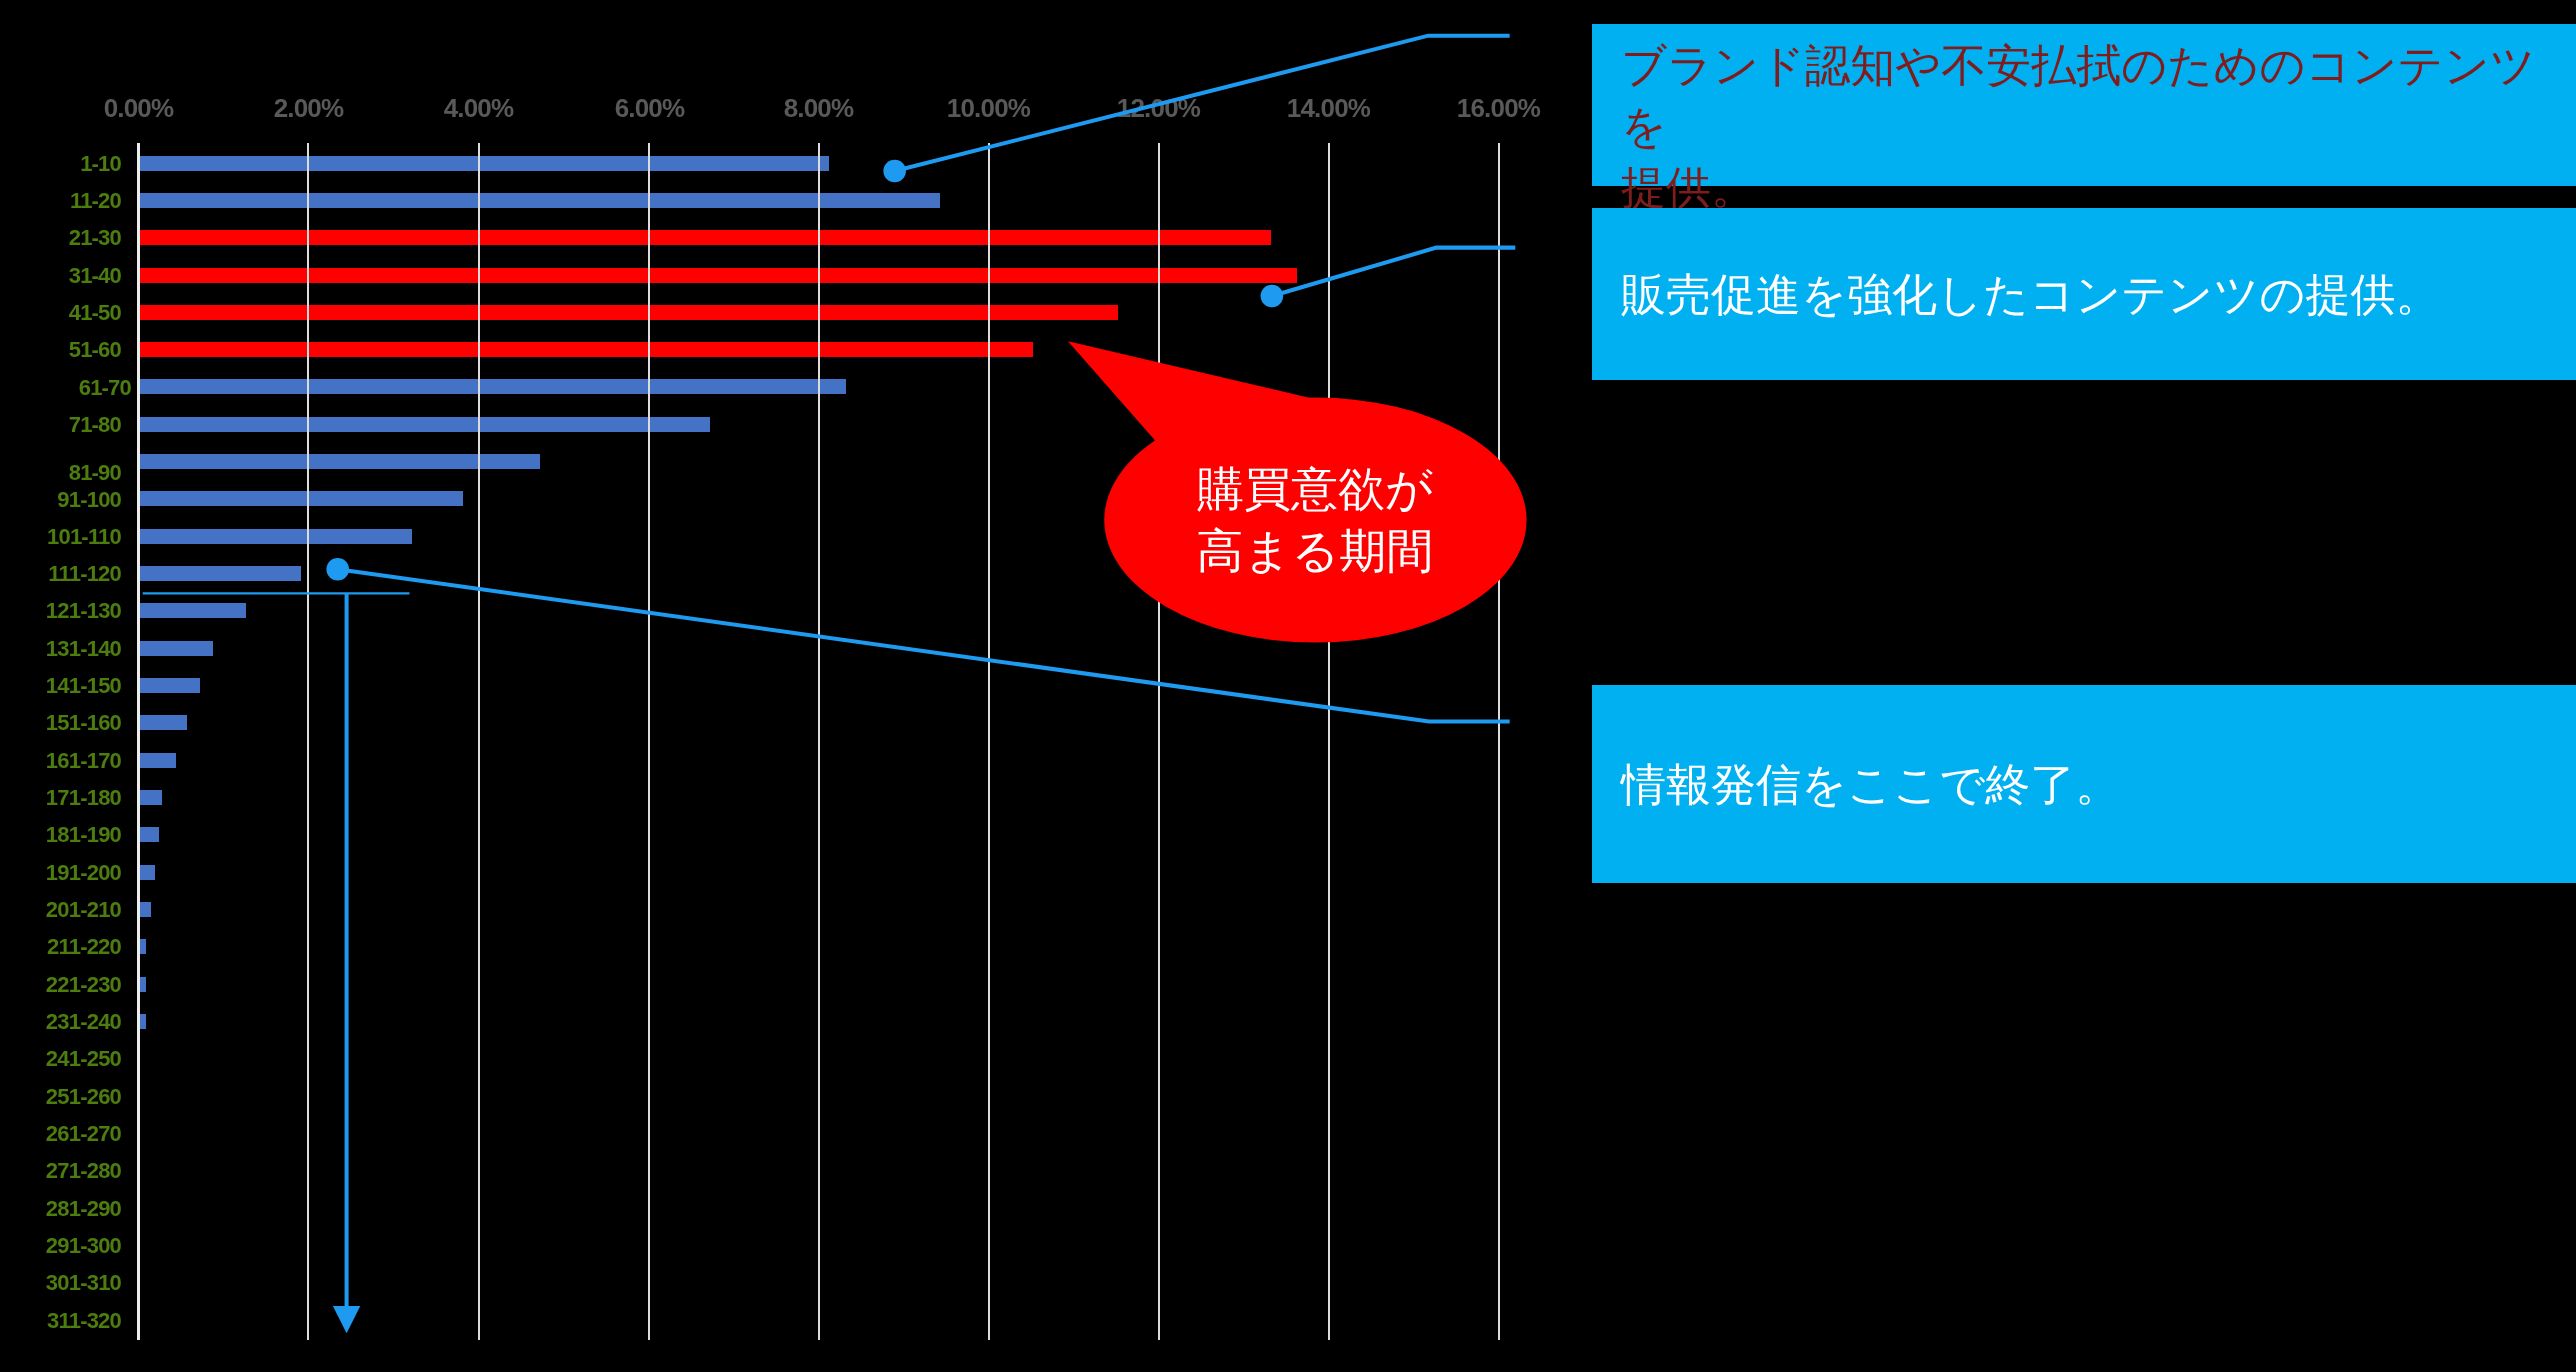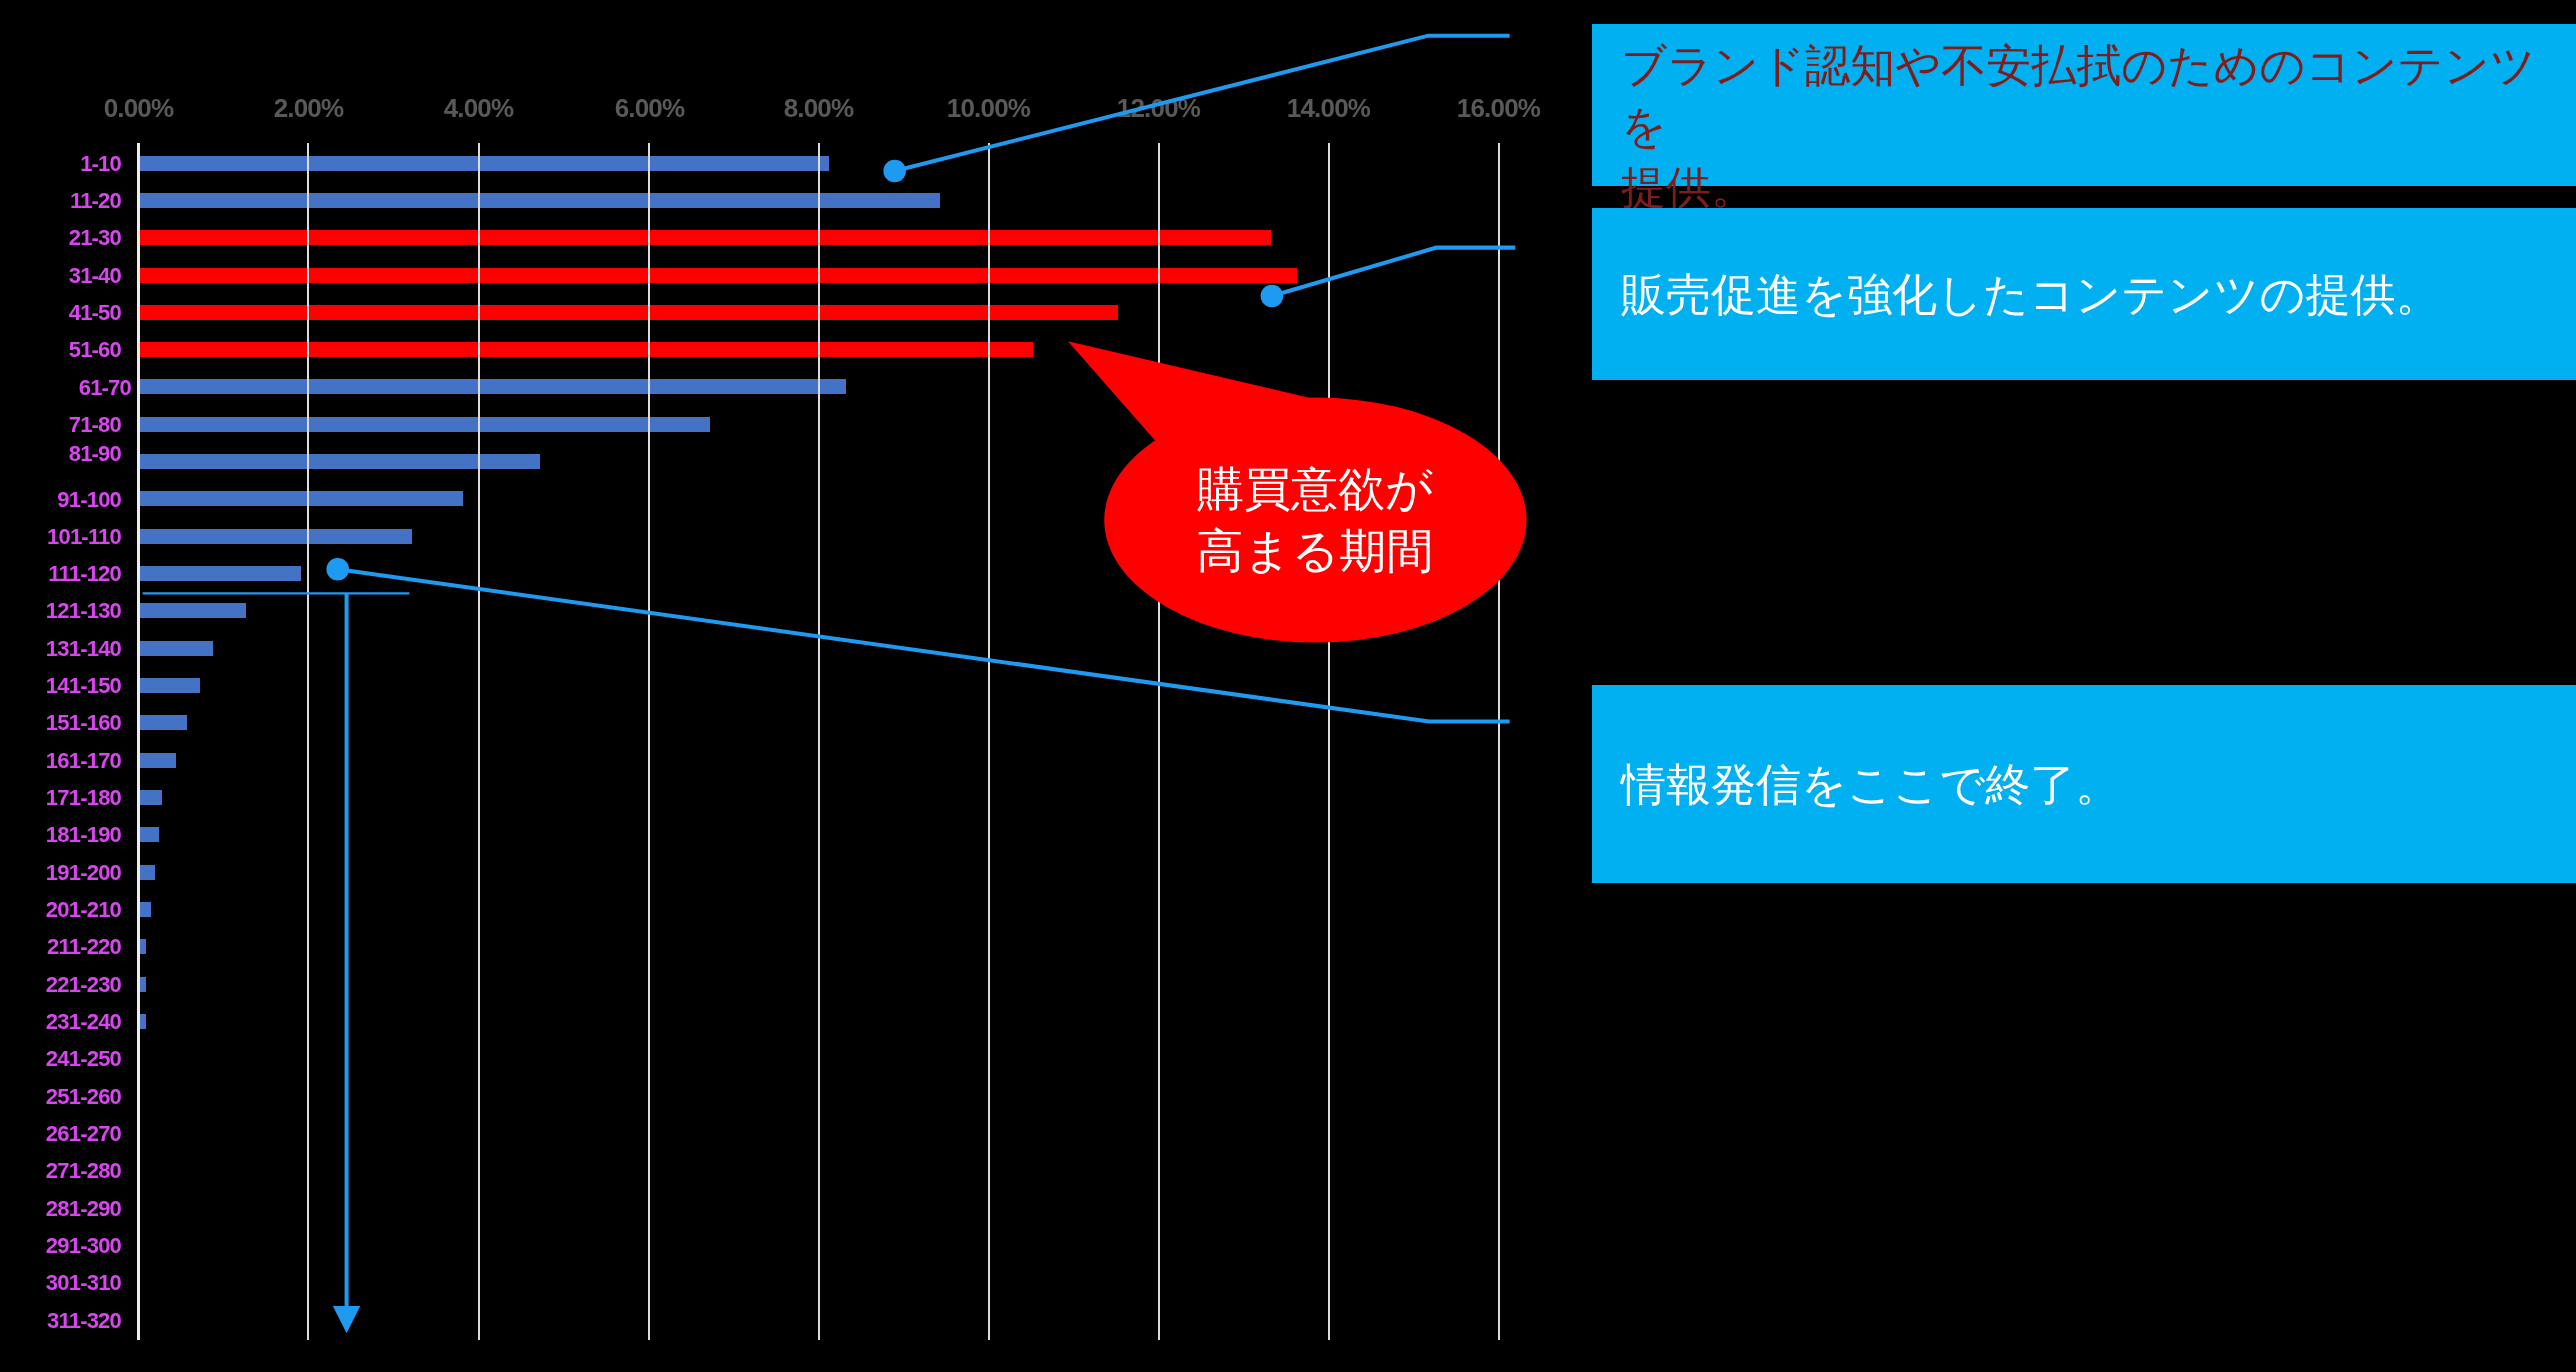--- a/index.html
+++ b/index.html
@@ -11,21 +11,21 @@
 
   
   .gridline{position:absolute;top:143px;height:1197px;width:2.4px;background:#DCDCDC;z-index:3;}
   .gridline.axis{width:3.2px;background:#ECECEC;}
   .tick-label{
     position:absolute;top:93px;width:177px;margin-left:-89px;text-align:center;
     font-size:26px;font-weight:700;letter-spacing:-0.8px;color:#595959;z-index:2;
   }
   .cat-label{
     position:absolute;left:0;width:121px;height:37px;line-height:37px;text-align:right;
-    font-size:22px;font-weight:700;letter-spacing:-0.8px;color:#d946ef;z-index:2;
+    font-size:22px;font-weight:700;letter-spacing:-0.8px;color:#4d7c0f;z-index:2;
   }
   .bar{position:absolute;left:140px;height:15.3px;z-index:1;}
 
   
   #overlay{position:absolute;left:0;top:0;z-index:5;pointer-events:none;}
 
   
   #bubble-text{
     position:absolute;left:1104px;top:458px;width:422px;height:124px;z-index:6;
     display:flex;flex-direction:column;align-items:center;justify-content:center;
@@ -74,21 +74,21 @@
       </div>
     <div id="cats">
         <div class="cat-label" style="top: 145px;">1-10</div>
         <div class="cat-label" style="top: 182px;">11-20</div>
         <div class="cat-label" style="top: 219px;">21-30</div>
         <div class="cat-label" style="top: 257px;">31-40</div>
         <div class="cat-label" style="top: 294px;">41-50</div>
         <div class="cat-label" style="top: 331px;">51-60</div>
         <div class="cat-label" style="top: 369px; margin-left: 10px;">61-70</div>
         <div class="cat-label" style="top: 406px;">71-80</div>
-        <div class="cat-label" style="top: 435px;">81-90</div>
+        <div class="cat-label" style="top: 454px;">81-90</div>
         <div class="cat-label" style="top: 481px;">91-100</div>
         <div class="cat-label" style="top: 518px;">101-110</div>
         <div class="cat-label" style="top: 555px;">111-120</div>
         <div class="cat-label" style="top: 592px;">121-130</div>
         <div class="cat-label" style="top: 630px;">131-140</div>
         <div class="cat-label" style="top: 667px;">141-150</div>
         <div class="cat-label" style="top: 704px;">151-160</div>
         <div class="cat-label" style="top: 742px;">161-170</div>
         <div class="cat-label" style="top: 779px;">171-180</div>
         <div class="cat-label" style="top: 816px;">181-190</div>

